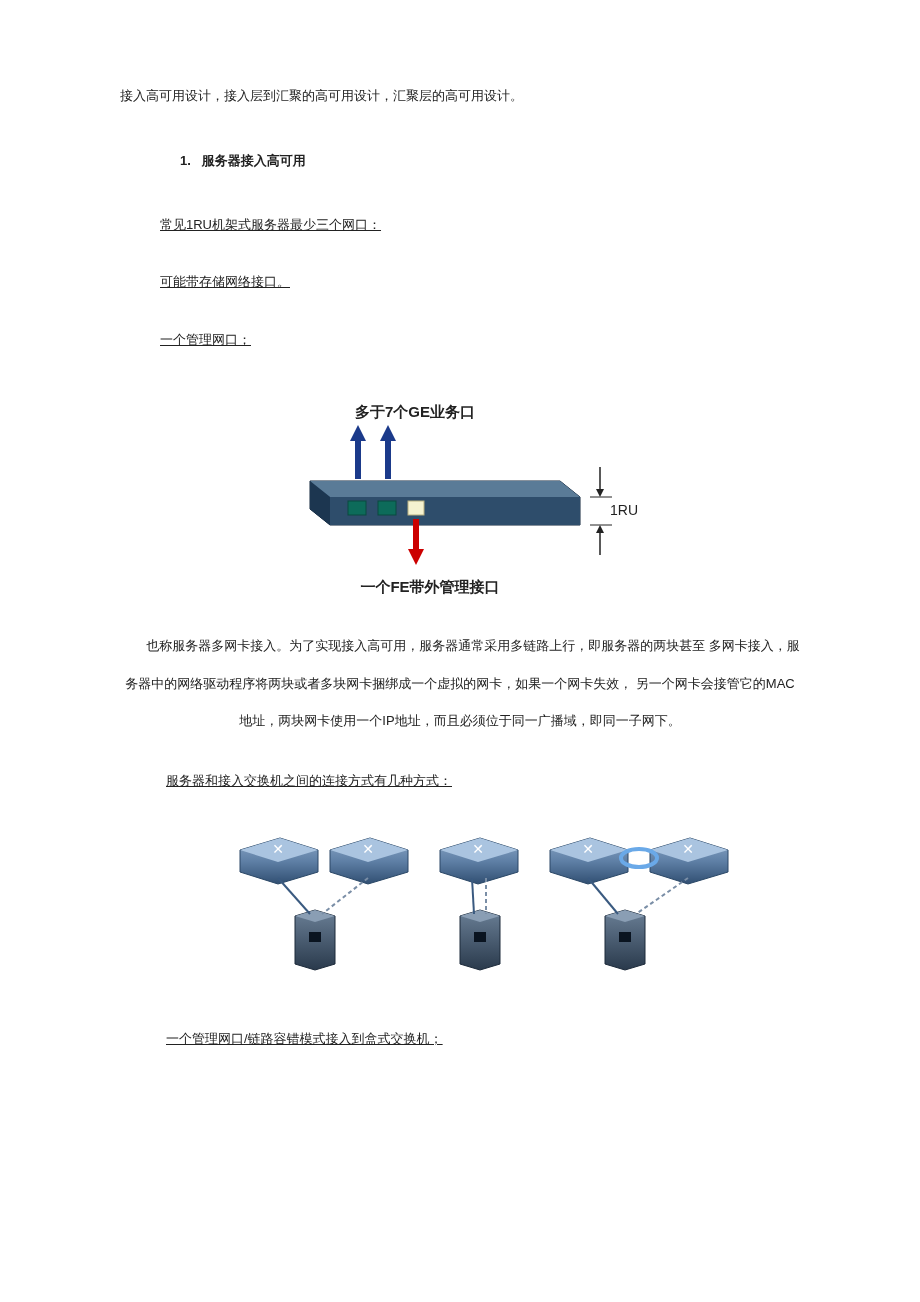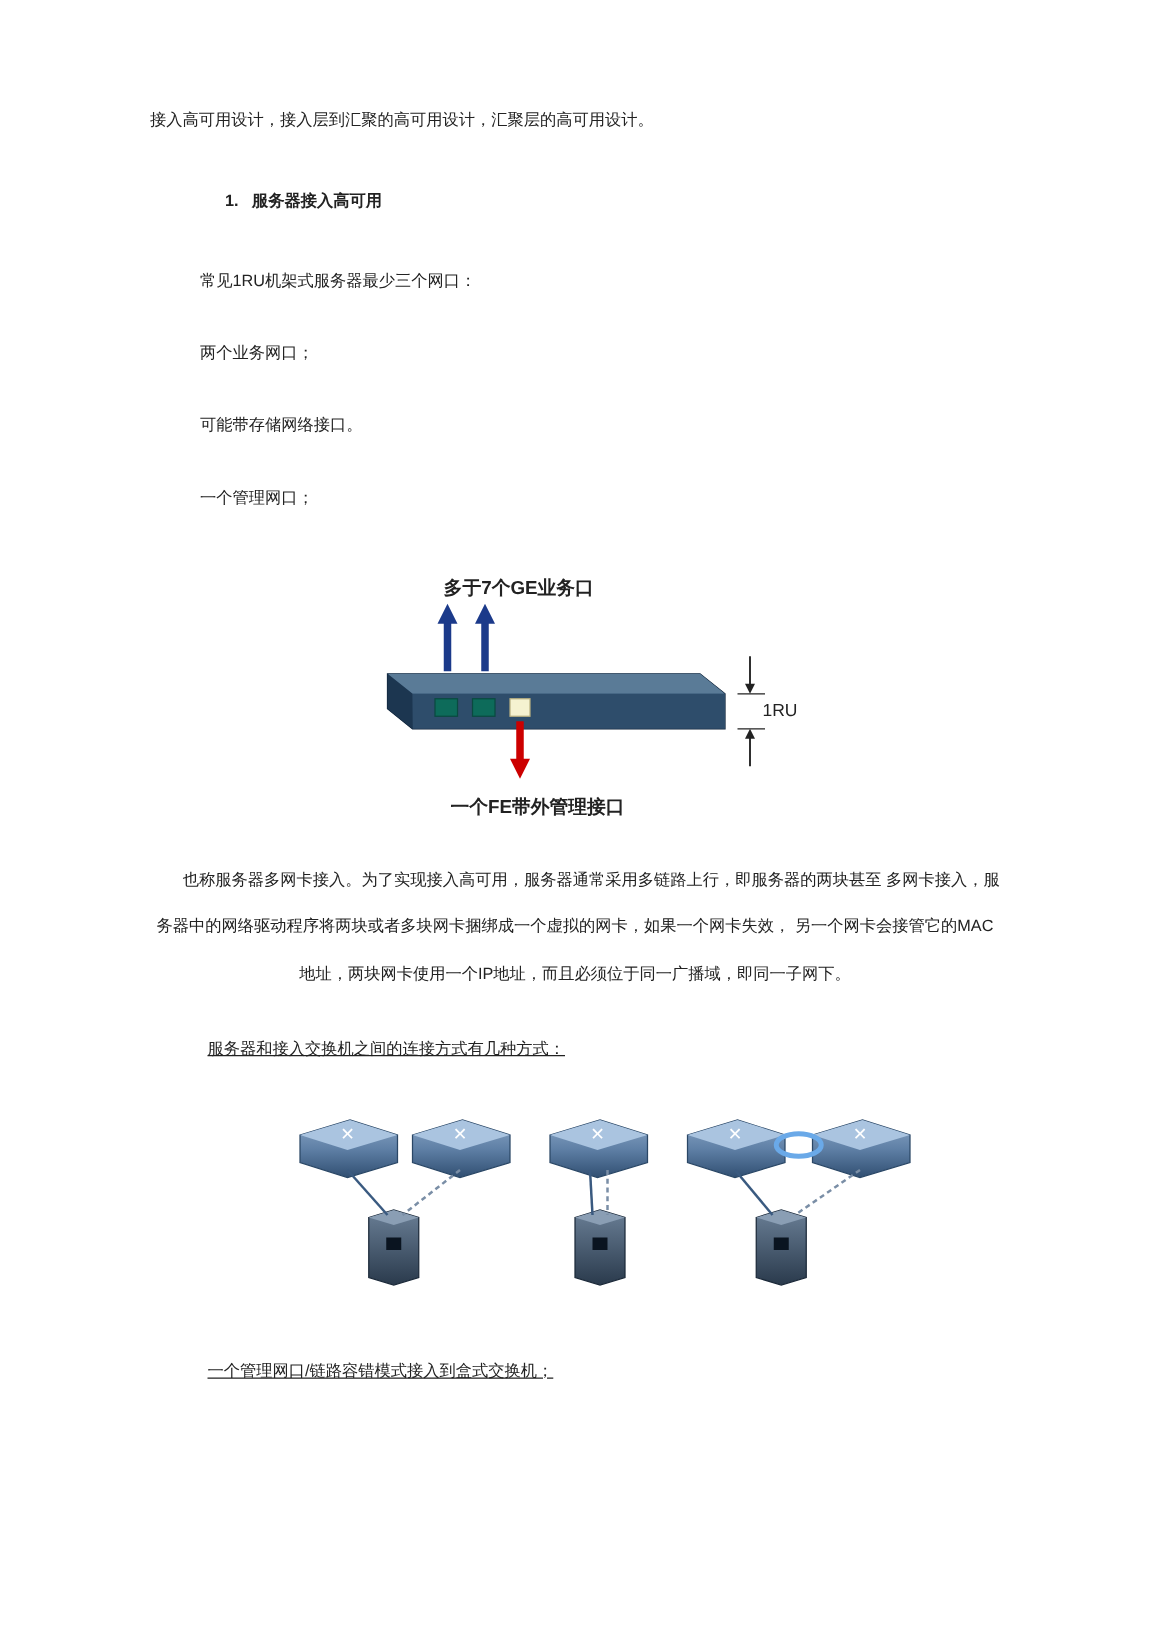--- a/index.html
+++ b/index.html
@@ -13,21 +13,21 @@
   .page {
     padding: 80px 120px 60px 120px;
     line-height: 2.6;
   }
   .para { margin-bottom: 14px; text-indent: 0; }
   .para.lead { text-indent: 0; font-family: Liberation Mono, monospace; }
   .section-heading {
     font-weight: bold;
     margin: 30px 0 30px 60px;
   }
-  .sub-indent { margin-left: 40px; margin-top: 24px; margin-bottom: 24px; }
+  .sub-indent { margin-left: 40px; margin-top: 24px; margin-bottom: 24px; text-decoration: underline; }
   .sub-indent2 { margin-left: 46px; margin-top: 24px; margin-bottom: 24px; text-decoration: underline;}
   .figure { margin: 40px auto 30px auto; }
   .figure2 { margin: 10px 0 40px 60px; }
   svg { display:block; margin: 0 auto; }
   .caption-top { font-size: 15px; font-weight: bold; fill:#222; }
   .caption-bottom { font-size: 15px; font-weight: bold; fill:#222; }
   .body-para { margin: 20px 0; line-height: 2.9; text-indent: 2em; text-align: center;}
 </style>
 </head>
 <body>
@@ -36,21 +36,20 @@
 
   <div class="para lead">接入高可用设计，接入层到汇聚的高可用设计，汇聚层的高可用设计。</div>
 
   <div class="section-heading">
     <span>1.</span>
     &nbsp;
     <span>服务器接入高可用</span>
   </div>
 
   <div class="sub-indent">常见1RU机架式服务器最少三个网口：</div>
-  <div class="sub-indent">两个业务网口；</div>
   <div class="sub-indent">可能带存储网络接口。</div>
   <div class="sub-indent">一个管理网口；</div>
 
   <div class="figure">
     <svg width="360" height="200" viewBox="0 0 360 200">
 
       <text x="135" y="20" class="caption-top" text-anchor="middle">多于7个GE业务口</text>
 
       <defs>
         <marker id="arrowBlueUp" markerWidth="10" markerHeight="10" refX="5" refY="2" orient="auto">

